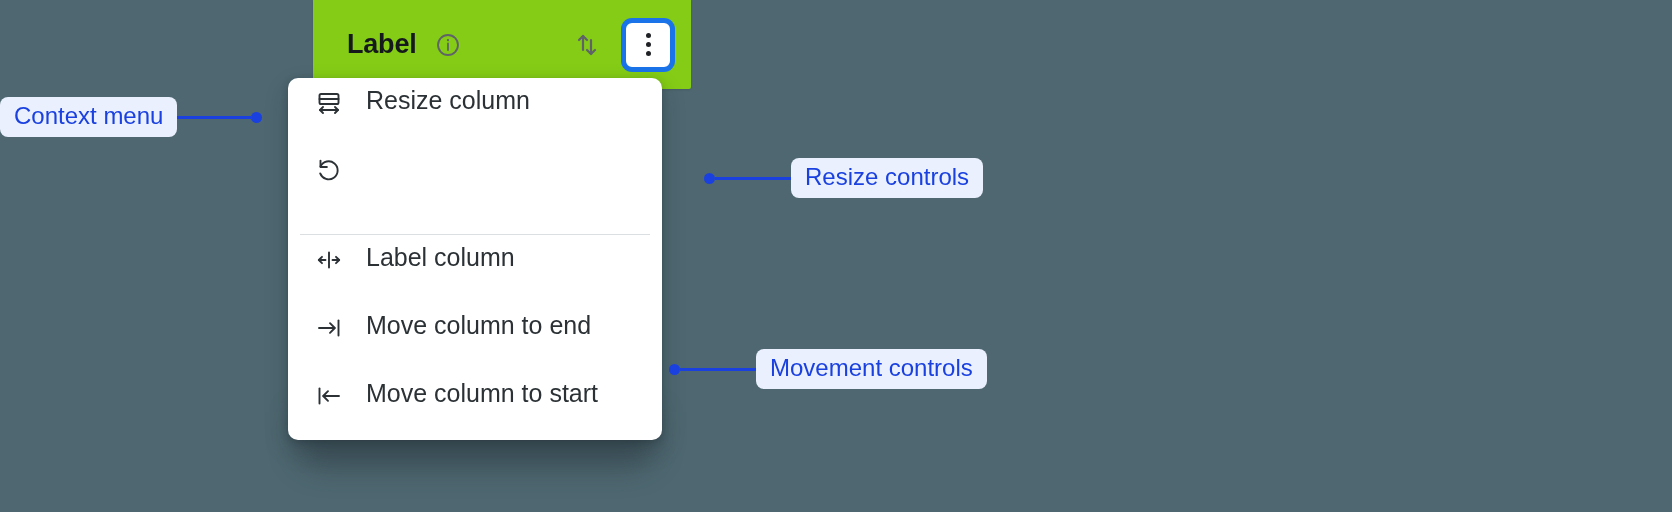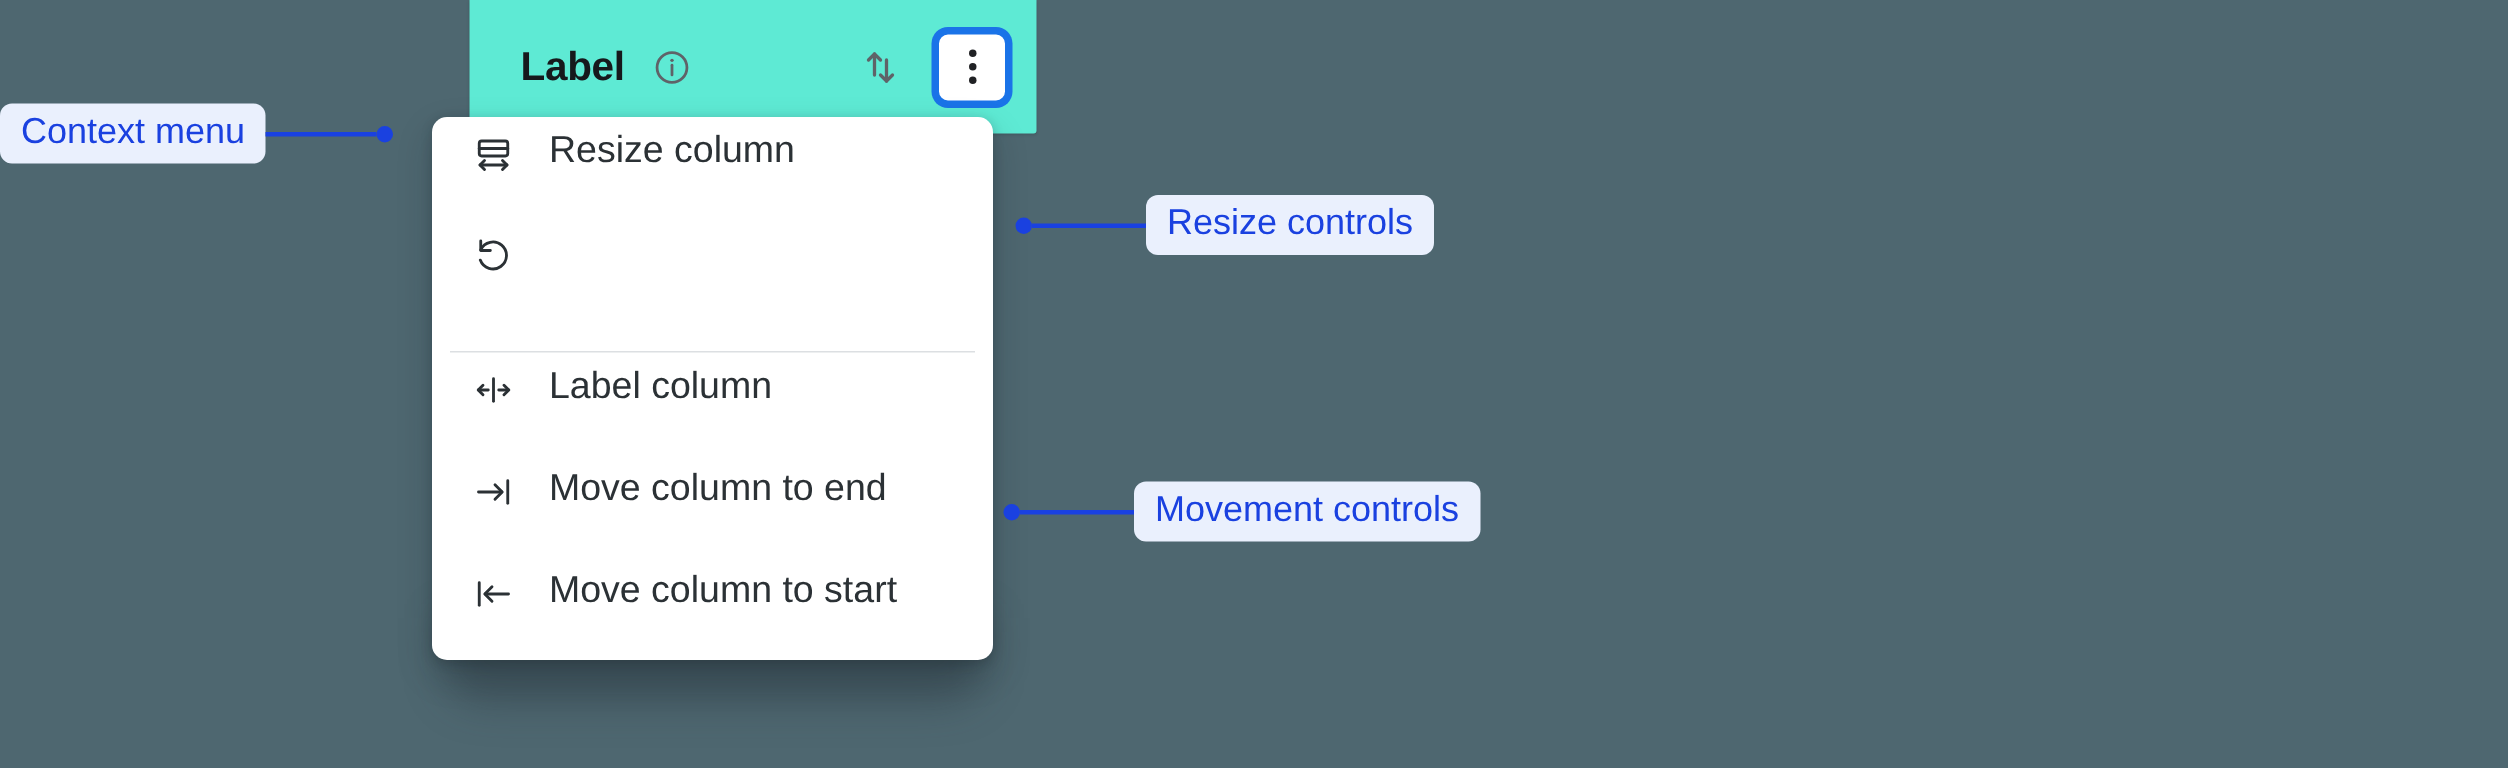--- a/index.html
+++ b/index.html
@@ -20,21 +20,21 @@
     inset: 0;
   }
 
   
   .column-header {
     position: absolute;
     left: 313px;
     top: 0px;
     width: 378px;
     height: 89px;
-    background: #5eead4;
+    background: #84cc16;
     border-radius: 0 0 2px 2px;
     box-shadow: 0 1px 2px rgba(0,0,0,0.12);
     display: flex;
     align-items: center;
     box-sizing: border-box;
     padding: 0 18px 0 34px;
   }
 
   .header-label {
     font-size: 27px;
@@ -148,20 +148,21 @@
     height: 1px;
     background: #dcdfe2;
     margin: 10px 12px 10px 12px;
   }
 
   
   .annotation {
     position: absolute;
     display: flex;
     align-items: center;
+    margin-top: 28px;
   }
   .anno-badge {
     background: #eaf0fd;
     color: #1a41e0;
     font-size: 24px;
     font-weight: 500;
     border-radius: 8px;
     padding: 7px 14px 9px 14px;
     line-height: 1;
     white-space: nowrap;
@@ -174,21 +175,21 @@
     width: 11px;
     height: 11px;
     border-radius: 50%;
     background: #1a41e0;
     flex: 0 0 auto;
   }
 
   #anno-context { left: 0px; top: 69px; }
   #anno-context .anno-line { width: 74px; }
 
-  #anno-resize { left: 677px; top: 130px; }
+  #anno-resize { left: 704px; top: 130px; }
   #anno-resize .anno-line { width: 76px; }
 
   #anno-movement { left: 669px; top: 321px; }
   #anno-movement .anno-line { width: 76px; }
 </style>
 </head>
 <body>
 
 <div class="stage">
 

